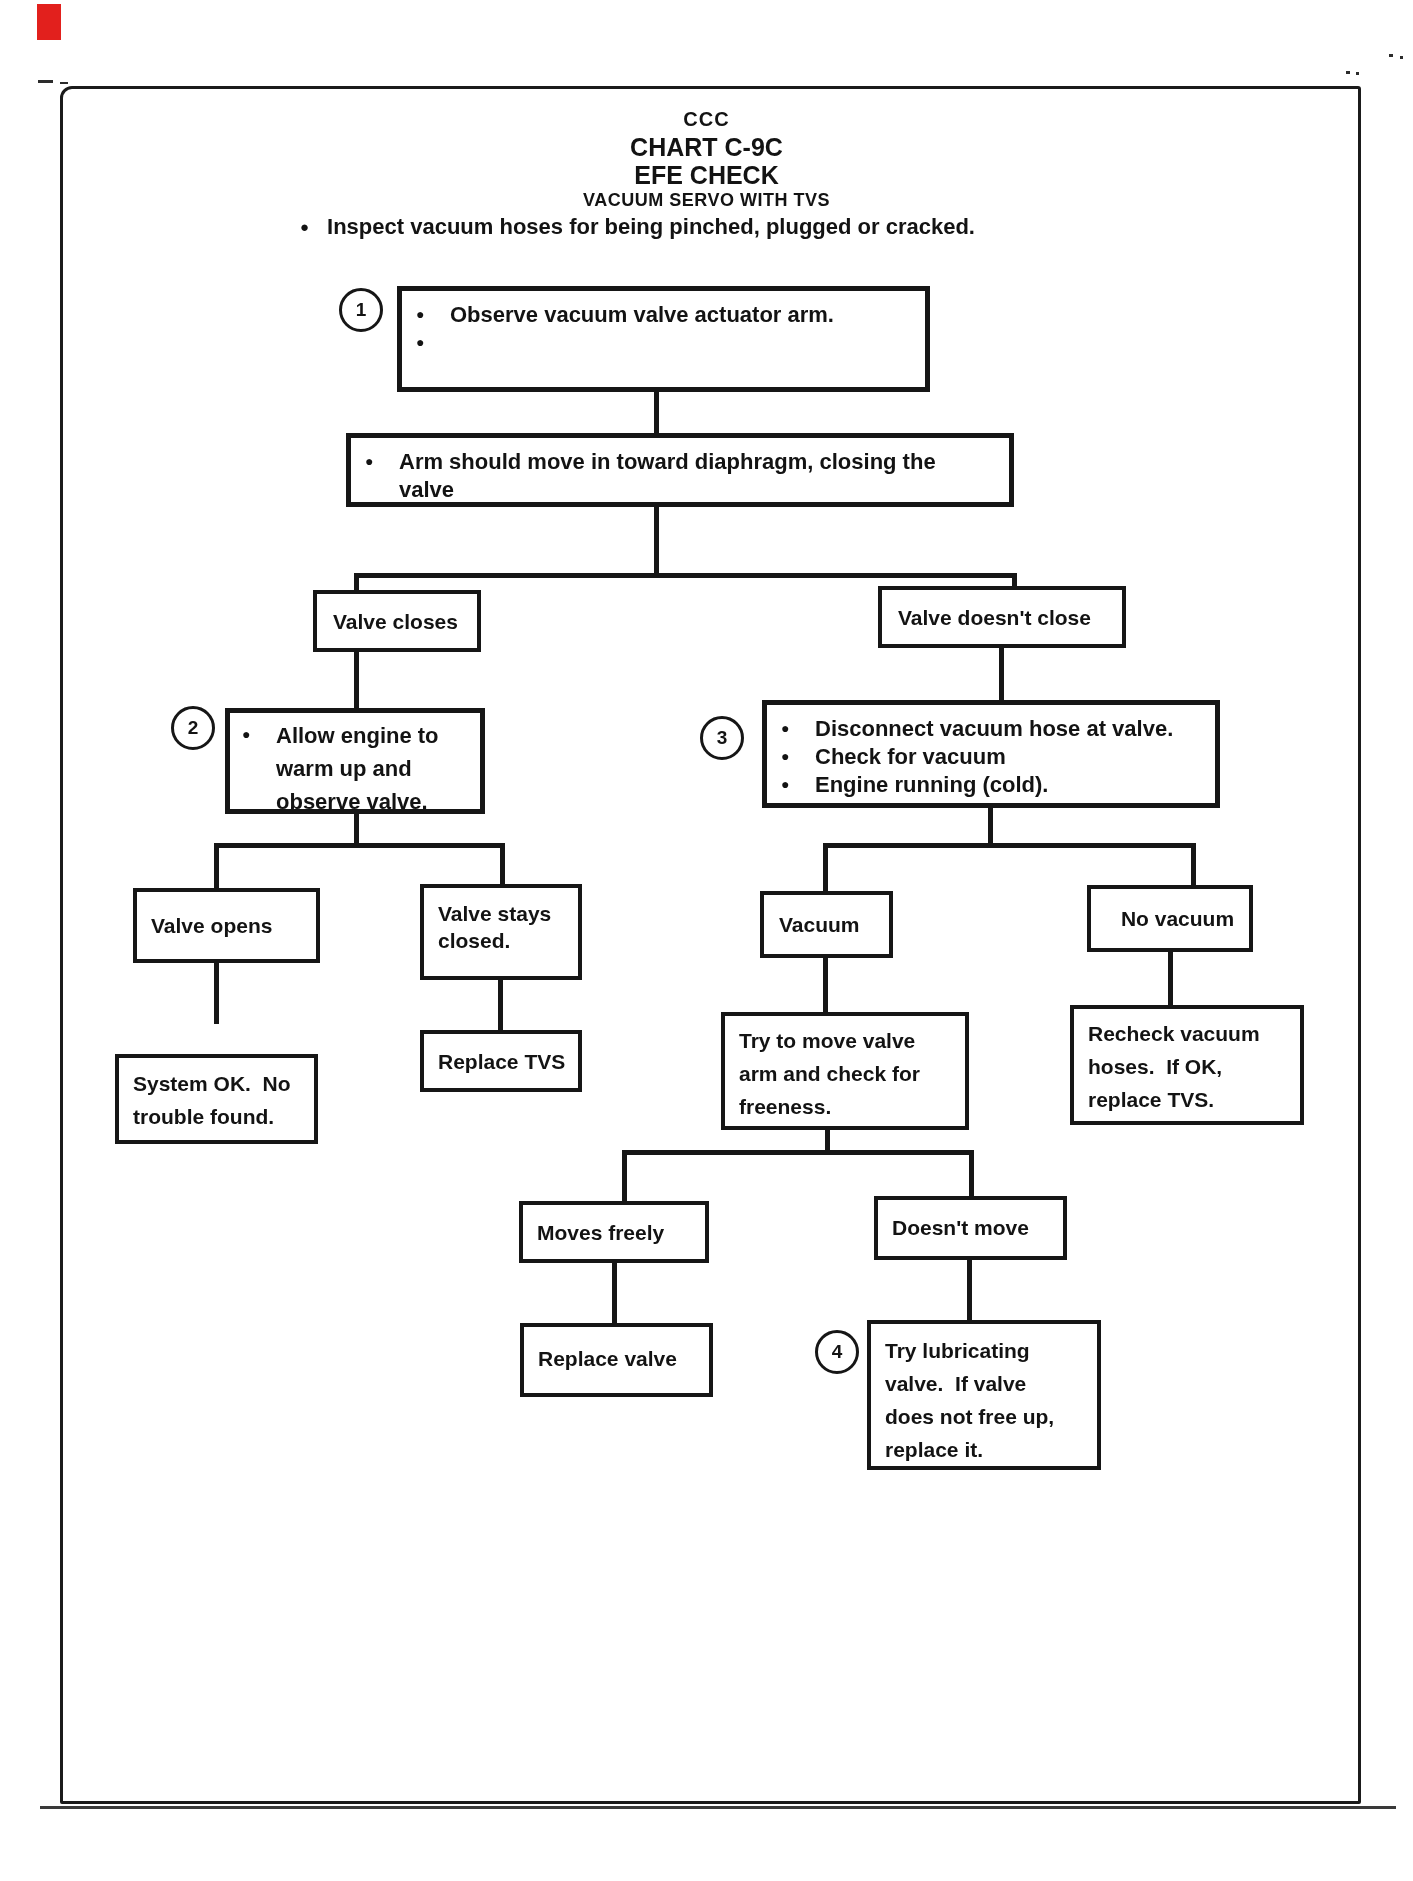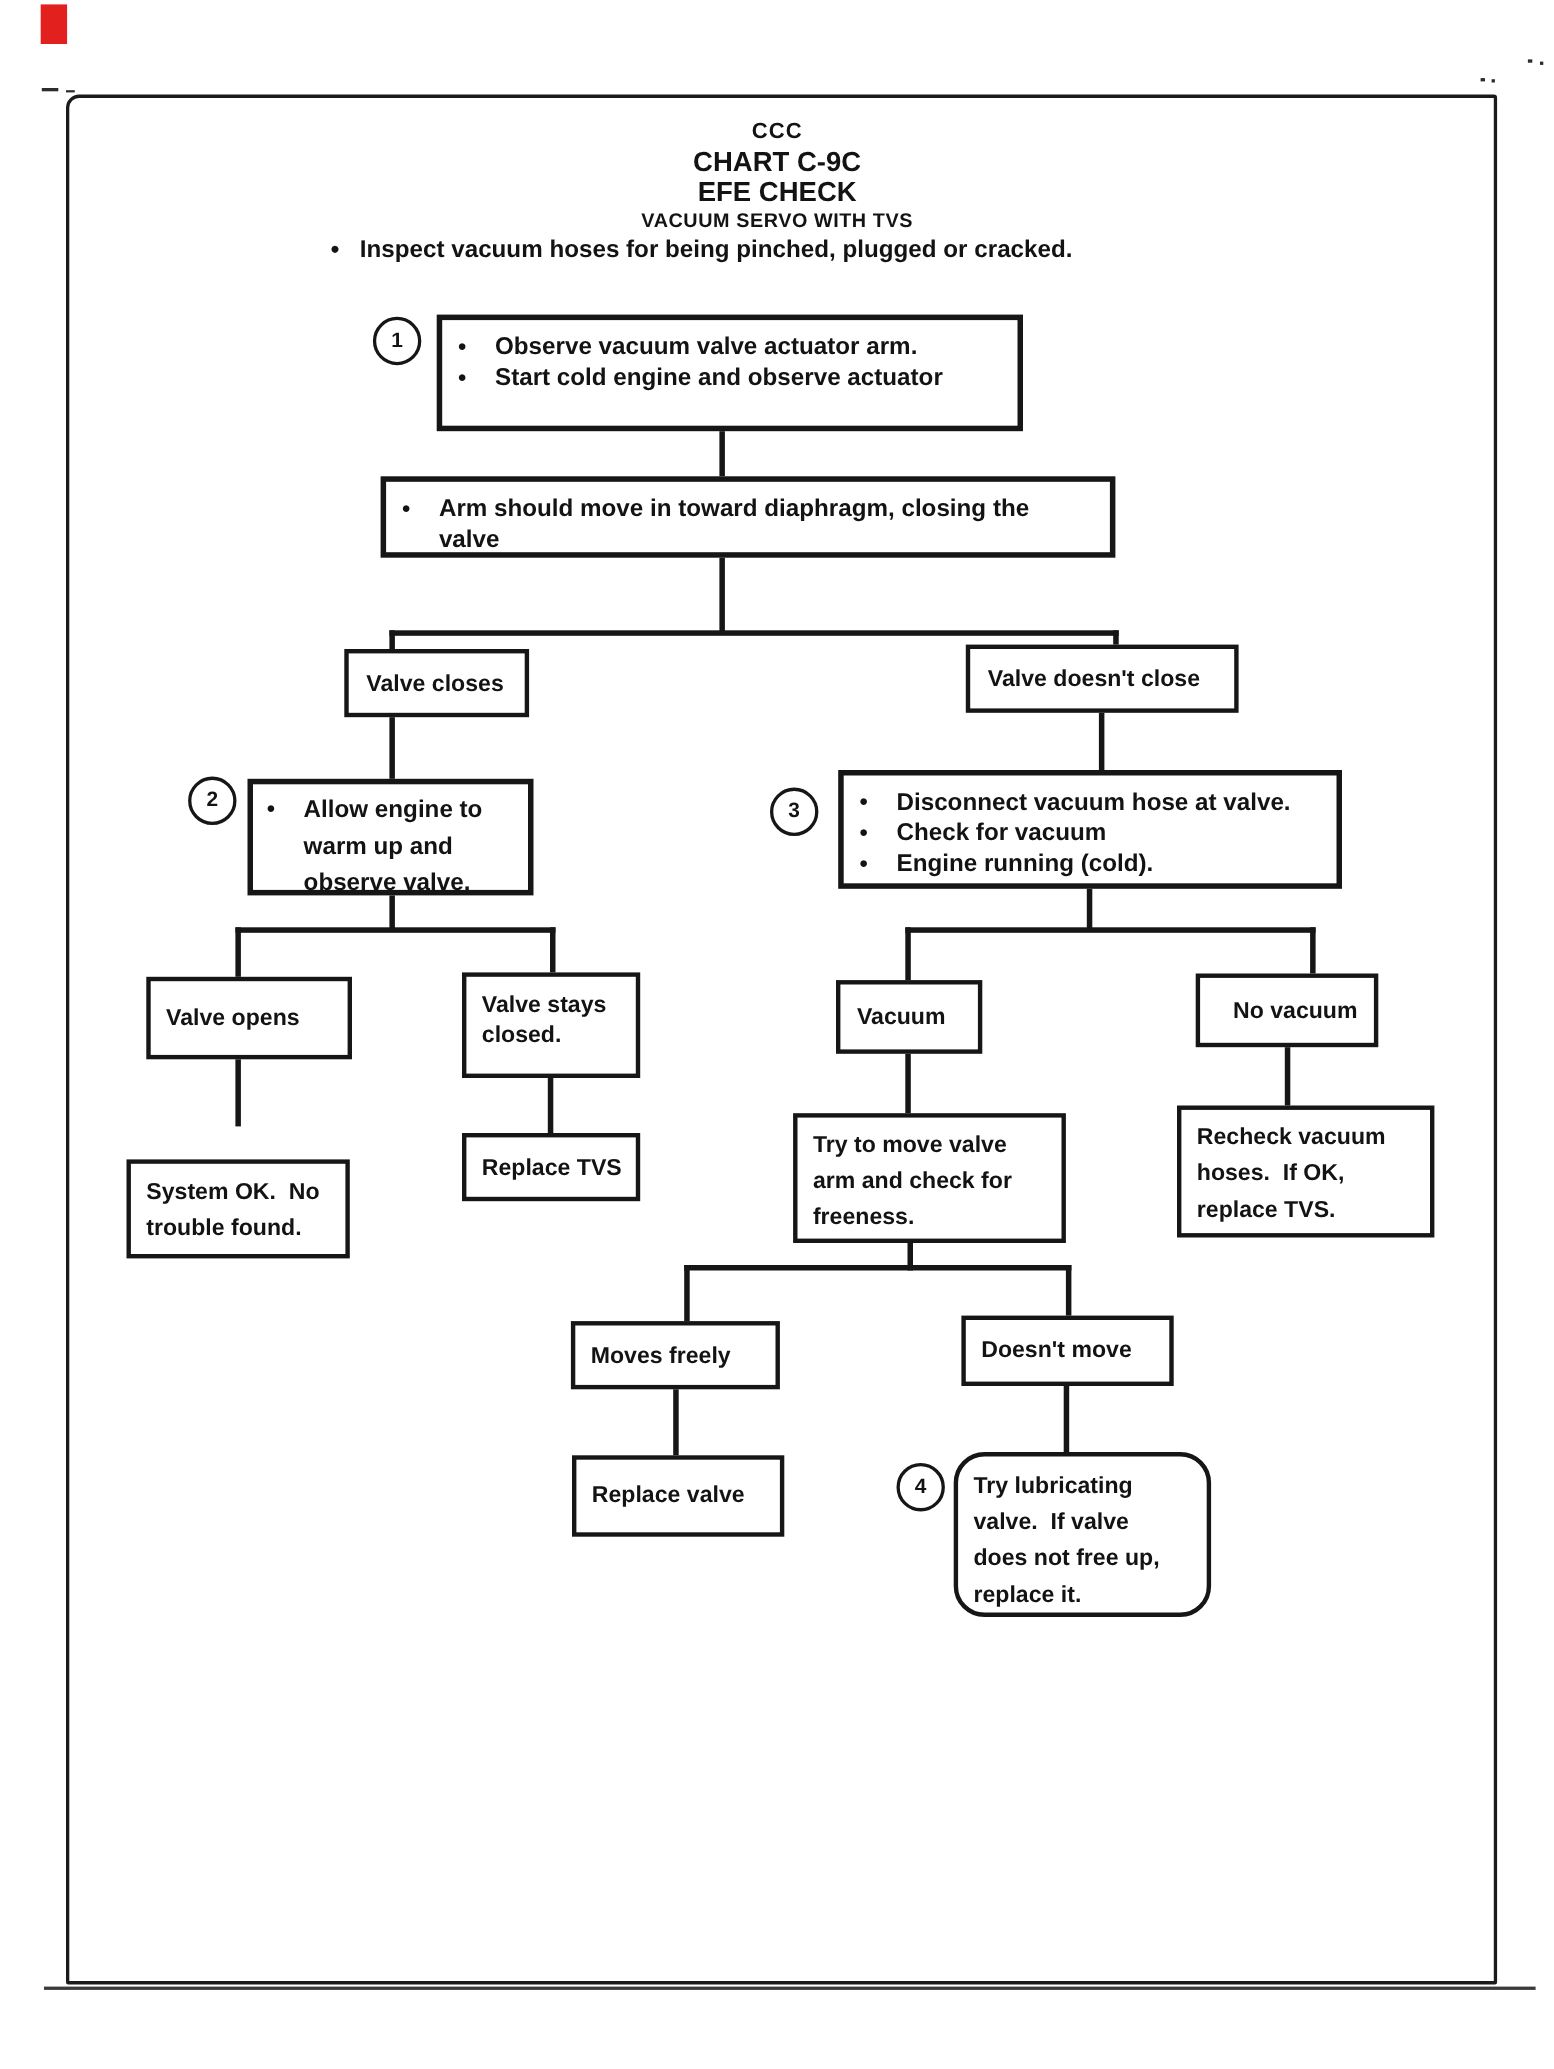--- a/index.html
+++ b/index.html
@@ -99,21 +99,20 @@
   <div class="vline" style="left:967px;top:1258px;height:64px;"></div>
 
   <div class="node heavy pad lh-tight" style="left:397px;top:286px;width:533px;height:106px;font-size:22px;">
     <div class="blist">
       <div class="brow">
         <span class="b">●</span>
         <span class="ln">Observe vacuum valve actuator arm.</span>
       </div>
       <div class="brow">
         <span class="b">●</span>
-        <span class="ln">Start cold engine and observe actuator</span>
       </div>
     </div>
   </div>
 
   <div class="node heavy pad lh-tight" style="left:346px;top:433px;width:668px;height:74px;font-size:22px;">
     <div class="blist">
       <div class="brow">
         <span class="b">●</span>
         <span class="ln">Arm should move in toward diaphragm, closing the</span>
       </div>
@@ -203,20 +202,20 @@
   </div>
 
   <div class="node" style="left:874px;top:1196px;width:193px;height:64px;padding:16px 0 0 14px;">
     <span class="ln">Doesn't move</span>
   </div>
 
   <div class="node" style="left:520px;top:1323px;width:193px;height:74px;padding:20px 0 0 14px;">
     <span class="ln">Replace valve</span>
   </div>
 
-  <div class="node lh-loose" style="left:867px;top:1320px;width:234px;height:150px;padding:10px 12px 0 14px;border-radius:28px;">
+  <div class="node lh-loose" style="left:867px;top:1320px;width:234px;height:150px;padding:10px 12px 0 14px;">
     <div class="ln">Try lubricating</div>
     <div class="ln">valve.  If valve</div>
     <div class="ln">does not free up,</div>
     <div class="ln">replace it.</div>
   </div>
 
 </div>
 
 </body></html>

